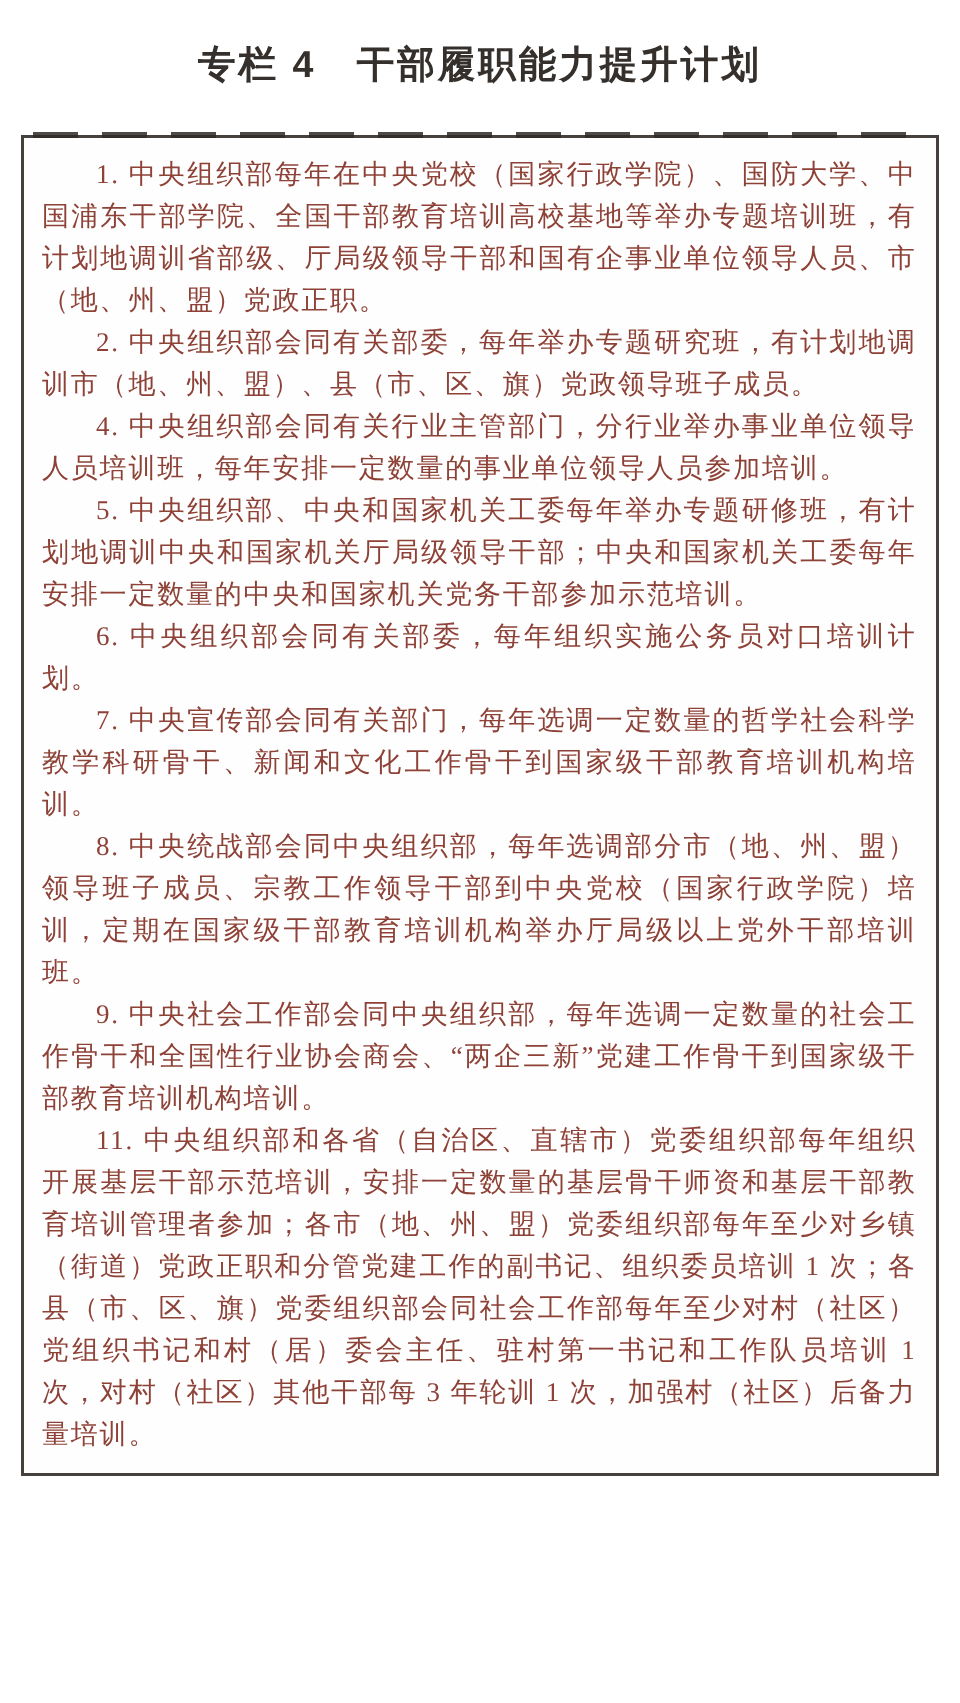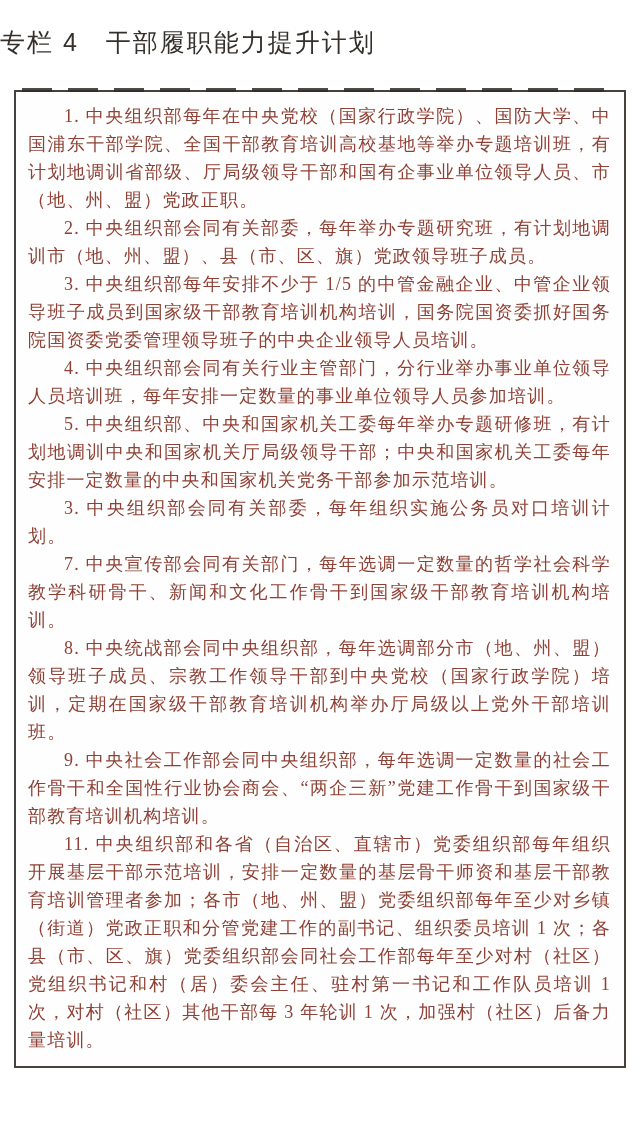--- a/index.html
+++ b/index.html
@@ -8,23 +8,23 @@
     background: #ffffff;
   }
   body {
     width: 640px;
     height: 1135px;
     overflow: hidden;
     position: relative;
   }
   .page-title {
     margin: 26px 0 0 0;
-    text-align: left;
+    text-align: center;
     font-family: "Liberation Sans", sans-serif;
-    font-weight: 400;
+    font-weight: 700;
     font-size: 25px;
     letter-spacing: 2px;
     color: #35302c;
   }
   .plan-box {
     position: relative;
     margin: 31px 14px 0 14px;
     border: 2px solid #46413c;
     padding: 10px 13px 12px 12px;
     background: #fefefe;
@@ -58,23 +58,22 @@
 </style>
 </head>
 <body>
 
 <div>
   <h1 class="page-title">专栏 4　干部履职能力提升计划</h1>
 
   <div class="plan-box">
     <p class="plan-item">1. 中央组织部每年在中央党校（国家行政学院）、国防大学、中国浦东干部学院、全国干部教育培训高校基地等举办专题培训班，有计划地调训省部级、厅局级领导干部和国有企事业单位领导人员、市（地、州、盟）党政正职。</p>
     <p class="plan-item">2. 中央组织部会同有关部委，每年举办专题研究班，有计划地调训市（地、州、盟）、县（市、区、旗）党政领导班子成员。</p>
-    <p class="plan-item">3. 中央组织部每年安排不少于 1/5 的中管金融企业、中管企业领导班子成员到国家级干部教育培训机构培训，国务院国资委抓好国务院国资委党委管理领导班子的中央企业领导人员培训。</p>
     <p class="plan-item">4. 中央组织部会同有关行业主管部门，分行业举办事业单位领导人员培训班，每年安排一定数量的事业单位领导人员参加培训。</p>
     <p class="plan-item">5. 中央组织部、中央和国家机关工委每年举办专题研修班，有计划地调训中央和国家机关厅局级领导干部；中央和国家机关工委每年安排一定数量的中央和国家机关党务干部参加示范培训。</p>
-    <p class="plan-item">3. 中央组织部会同有关部委，每年组织实施公务员对口培训计划。</p>
+    <p class="plan-item">6. 中央组织部会同有关部委，每年组织实施公务员对口培训计划。</p>
     <p class="plan-item">7. 中央宣传部会同有关部门，每年选调一定数量的哲学社会科学教学科研骨干、新闻和文化工作骨干到国家级干部教育培训机构培训。</p>
     <p class="plan-item">8. 中央统战部会同中央组织部，每年选调部分市（地、州、盟）领导班子成员、宗教工作领导干部到中央党校（国家行政学院）培训，定期在国家级干部教育培训机构举办厅局级以上党外干部培训班。</p>
     <p class="plan-item">9. 中央社会工作部会同中央组织部，每年选调一定数量的社会工作骨干和全国性行业协会商会、“两企三新”党建工作骨干到国家级干部教育培训机构培训。</p>
     <p class="plan-item">11. 中央组织部和各省（自治区、直辖市）党委组织部每年组织开展基层干部示范培训，安排一定数量的基层骨干师资和基层干部教育培训管理者参加；各市（地、州、盟）党委组织部每年至少对乡镇（街道）党政正职和分管党建工作的副书记、组织委员培训 1 次；各县（市、区、旗）党委组织部会同社会工作部每年至少对村（社区）党组织书记和村（居）委会主任、驻村第一书记和工作队员培训 1 次，对村（社区）其他干部每 3 年轮训 1 次，加强村（社区）后备力量培训。</p>
 
   </div>
 </div>
 
 </body></html>

